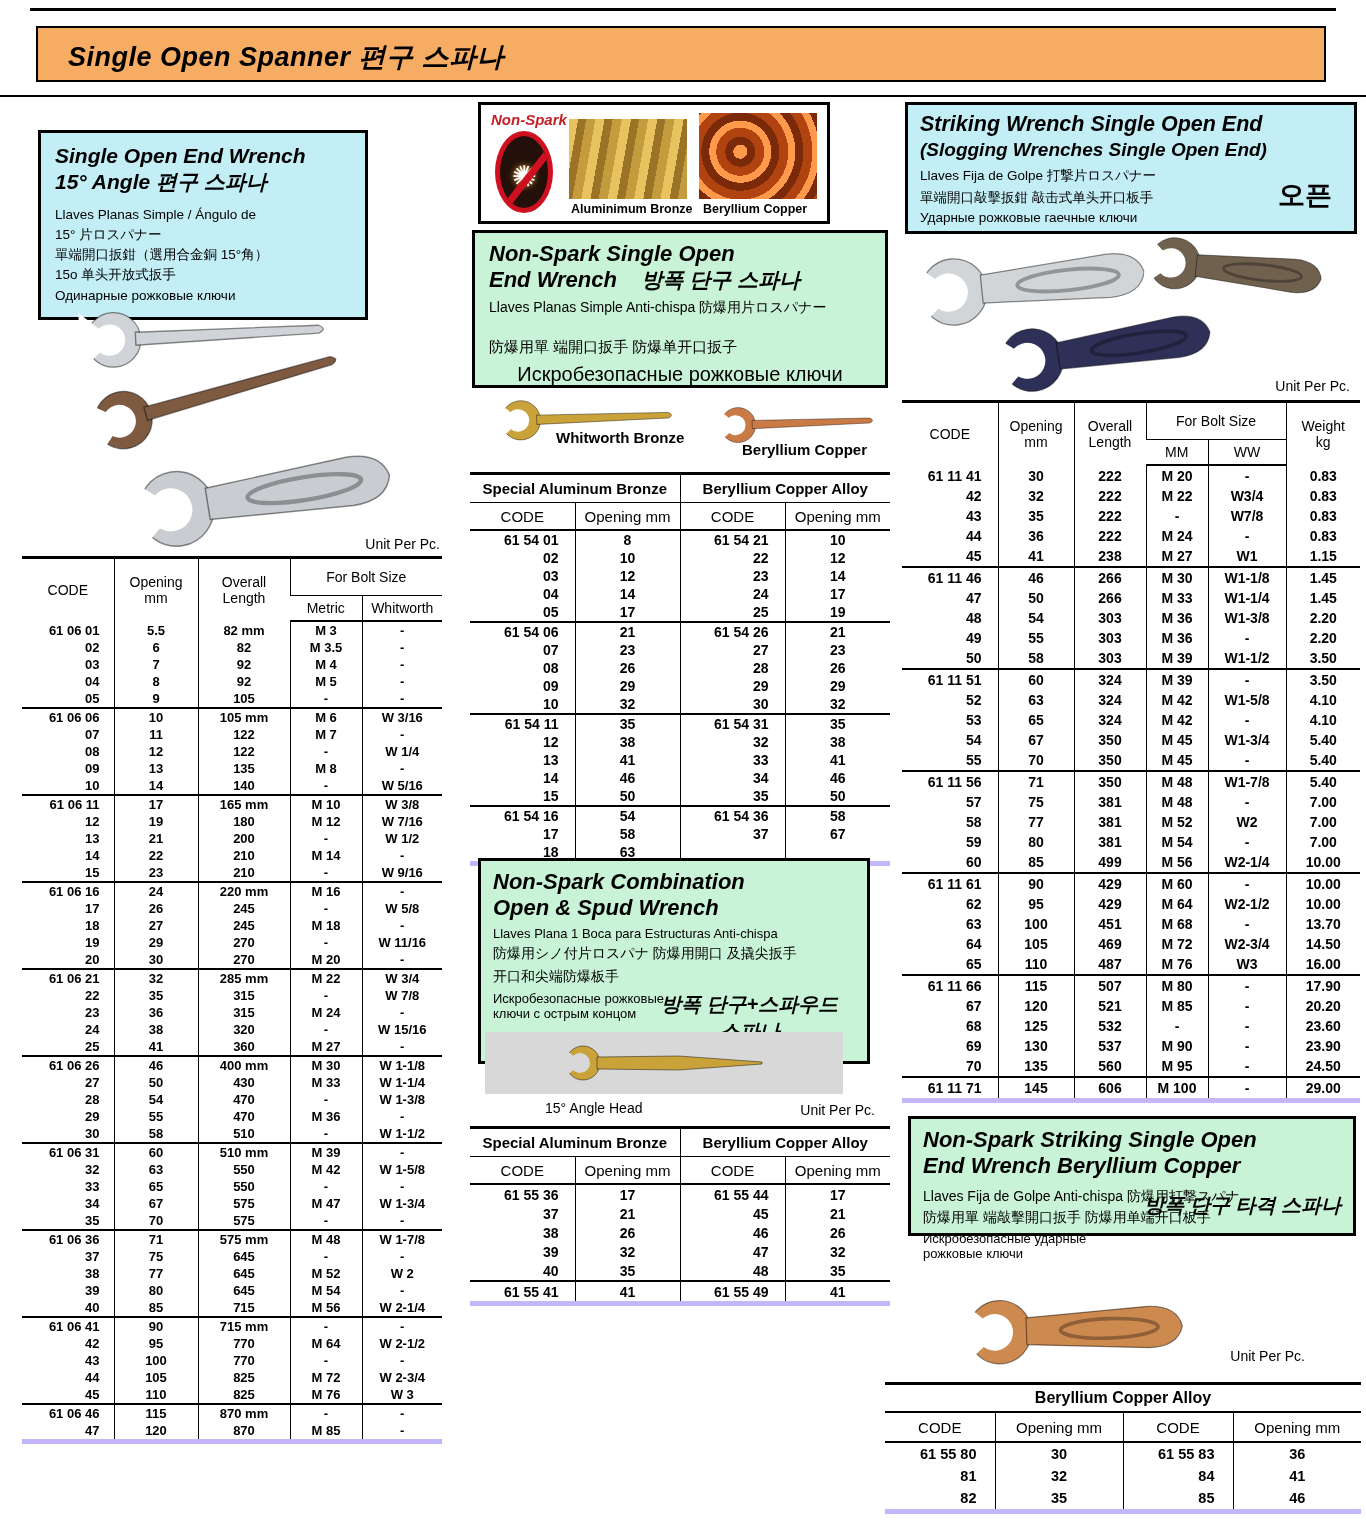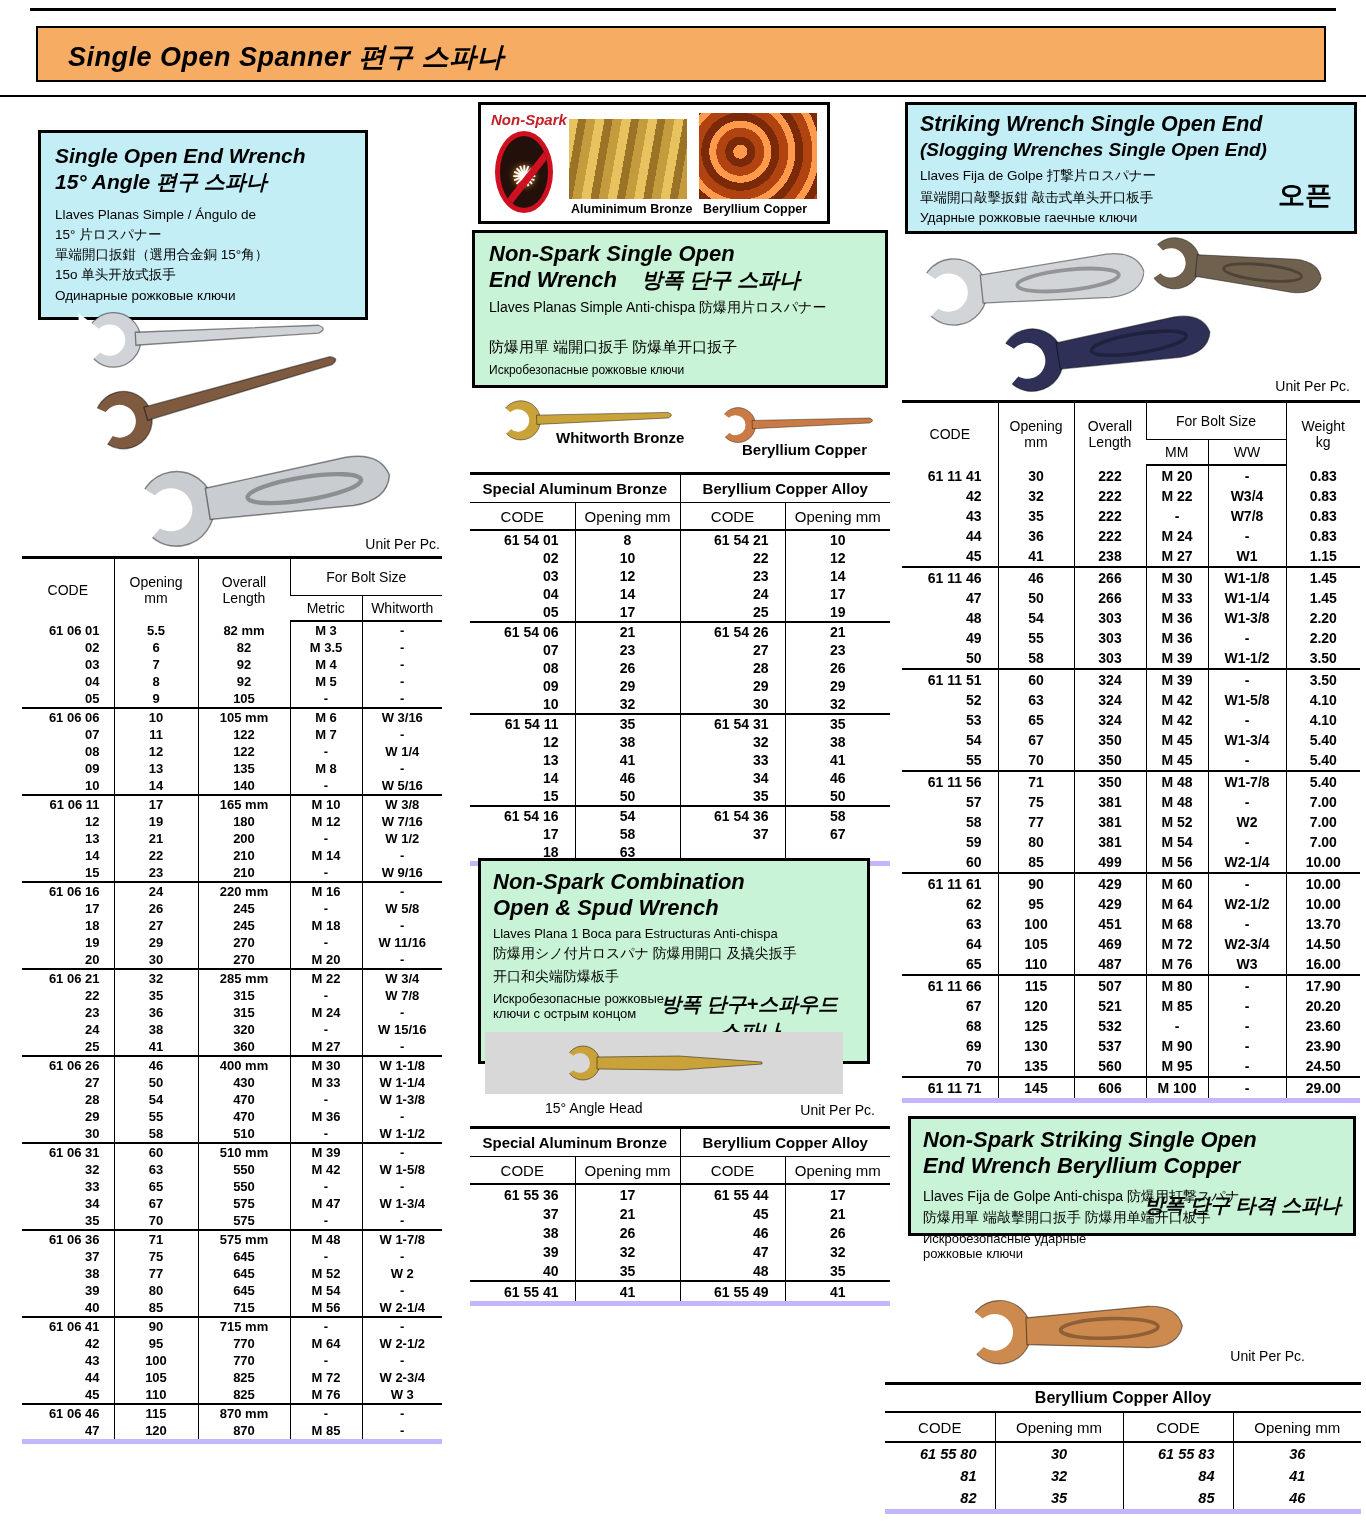--- a/index.html
+++ b/index.html
@@ -53,21 +53,21 @@
   
   #tbl-right{left:902px;top:400px;width:458px;}
   #tbl-right thead tr:first-child th{height:36px;}
   #tbl-right thead tr:last-child th{height:24px;}
   #tbl-right tbody td{font-size:14px;height:20px;}
   #tbl-right tbody td:first-child{text-align:right;padding-right:16px;}
   
   #tbl-bot{left:885px;top:1382px;width:476px;}
   #tbl-bot th.title{font-weight:700;font-size:16px;height:26px;border-bottom:2px solid #000;border-left:none;}
   #tbl-bot thead tr:last-child th{height:28px;font-size:15px;}
-  #tbl-bot tbody td{height:22px;font-size:14.5px;font-style:italic;}
+  #tbl-bot tbody td{height:22px;font-size:14.5px;}
   #tbl-bot tbody td:first-child,#tbl-bot tbody td:nth-child(3){text-align:right;padding-right:18px;}
 
   
   #nospark-box{left:478px;top:102px;width:352px;height:122px;background:#fff;border:3px solid #000;box-sizing:border-box;}
   #nospark-label{position:absolute;left:10px;top:6px;color:#c42027;font-weight:bold;font-style:italic;font-size:15px;}
   #nospark-icon{position:absolute;left:14px;top:26px;width:58px;height:82px;border:5px solid #cf1020;border-radius:50%;
                 background:#23100a;box-sizing:border-box;overflow:hidden;}
   #nospark-icon .spark{position:absolute;left:50%;top:55%;transform:translate(-50%,-50%);color:#fff;font-size:30px;text-shadow:0 0 6px #ffb347;}
   #nospark-icon .slash{position:absolute;left:-12px;top:32px;width:90px;height:7px;background:#cf1020;transform:rotate(-52deg);}
   .rod-photo{position:absolute;box-sizing:border-box;}
@@ -483,21 +483,21 @@
   </div>
 
   <div class="abs greenbox" style="left:472px;top:230px;width:416px;height:158px;padding:8px 14px;">
     <div class="bt2">Non-Spark Single Open</div>
     <div class="bt2">
       <span>End Wrench</span>&nbsp;&nbsp;&nbsp;
       <span class="kr-big" style="font-size:21px;">방폭 단구 스파나</span>
     </div>
     <div style="font-size:14px;margin-top:5px;">Llaves Planas Simple Anti-chispa  防爆用片ロスパナー</div>
     <div style="font-size:15px;margin-top:21px;">防爆用單 端開口扳手 防爆单开口扳子</div>
-    <div style="font-size:12px;margin-top:6px;">Искробезопасные рожковые ключи</div>
+    <div style="font-size:20px;margin-top:6px;text-align:center;">Искробезопасные рожковые ключи</div>
   </div>
 
   <svg class="wr" viewBox="0 0 200 60" style="left:478px;top:390px;width:220px;height:56px;transform:rotate(-2deg);--metal:#c9a23a;--bg:#fff;">
       <use href="#wr-open"></use>
     </svg>
   <svg class="wr" viewBox="0 0 200 60" style="left:700px;top:398px;width:196px;height:50px;transform:rotate(-2deg);--metal:#c97a45;--bg:#fff;">
       <use href="#wr-open"></use>
     </svg>
   <div class="abs wlabel" style="left:556px;top:429px;">Whitworth Bronze</div>
   <div class="abs wlabel" style="left:742px;top:441px;">Beryllium Copper</div>

